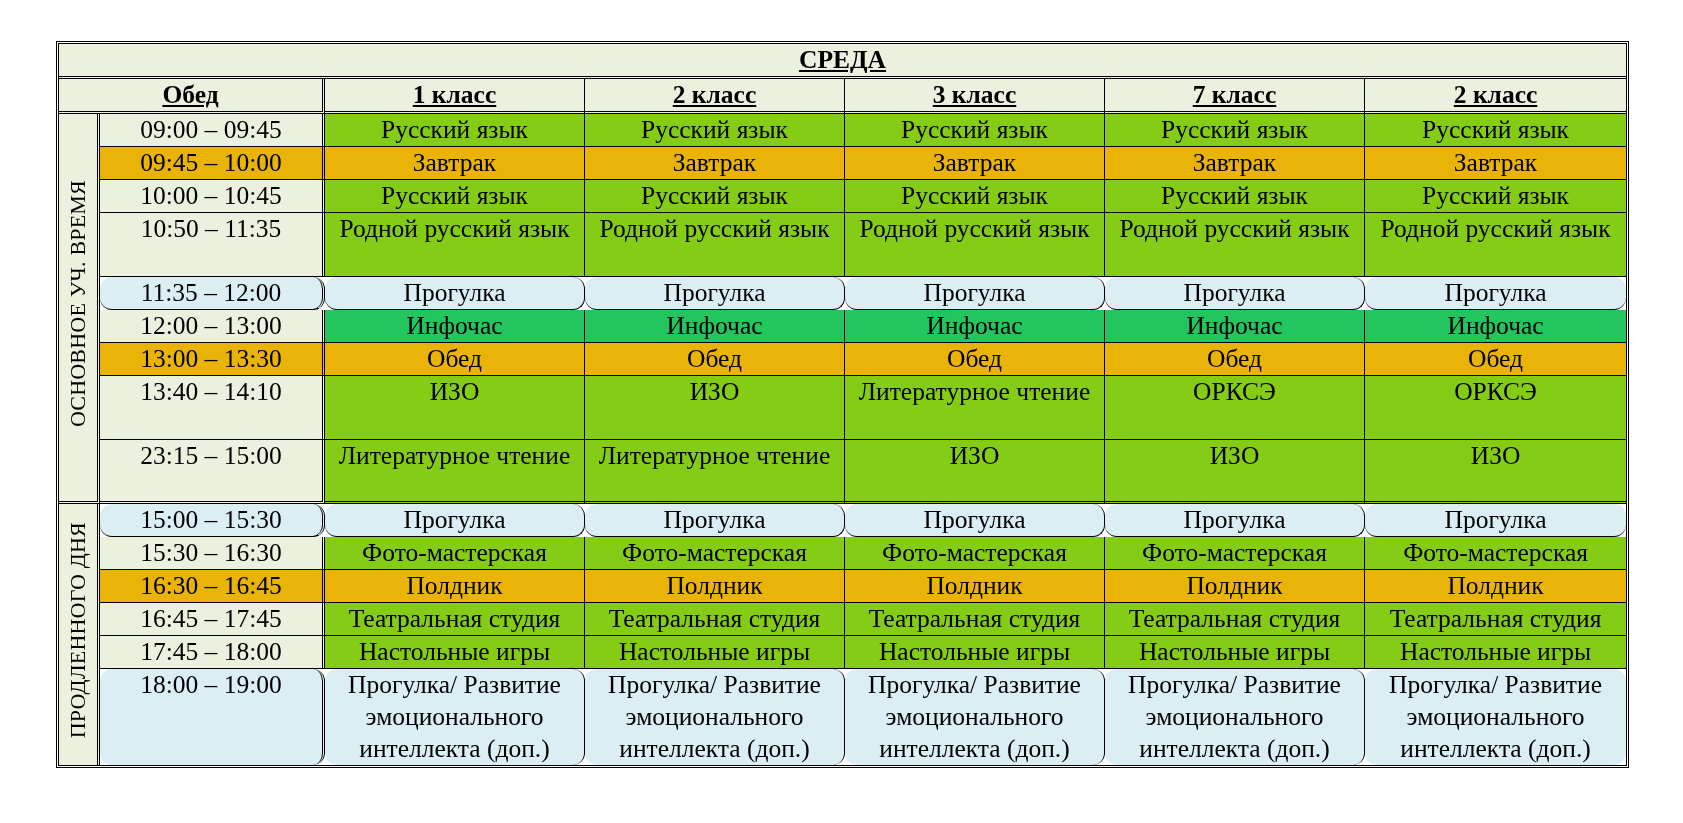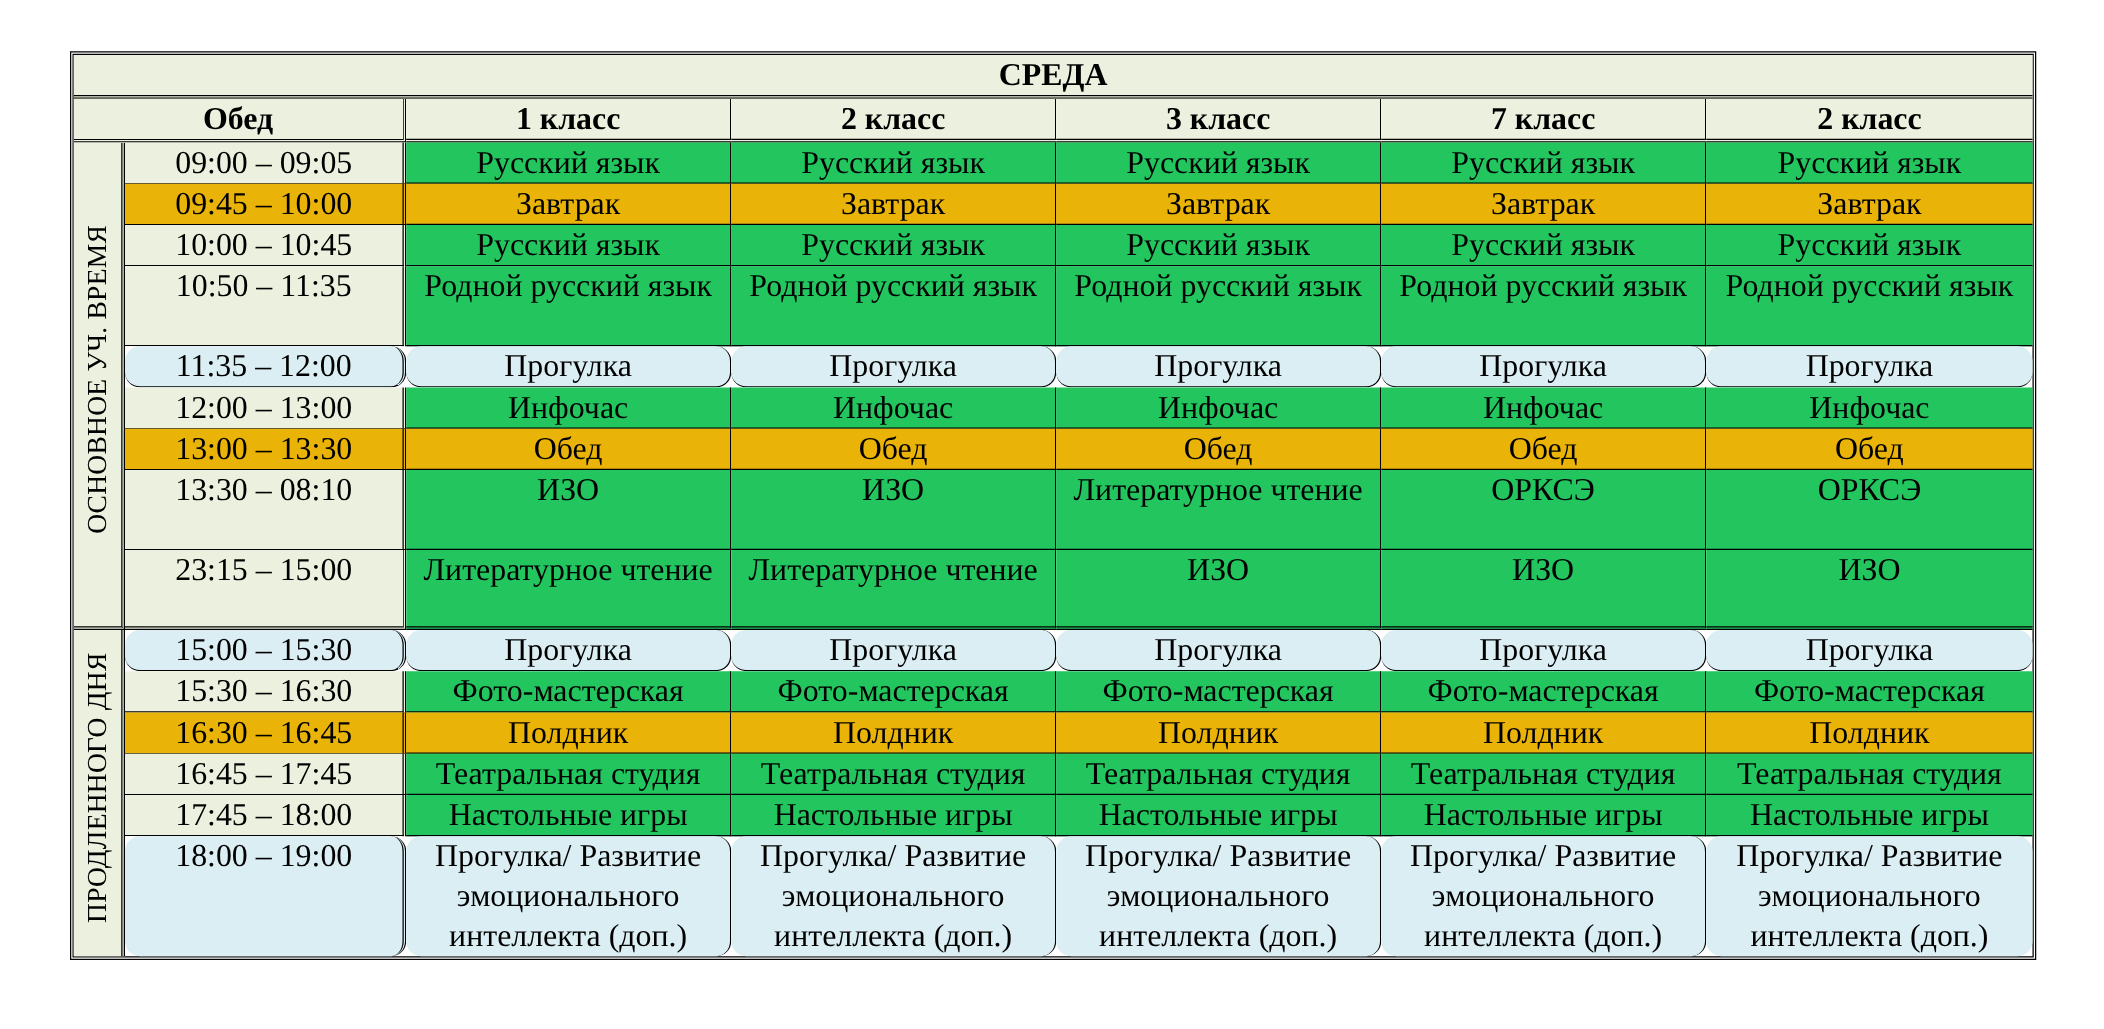--- a/index.html
+++ b/index.html
@@ -11,30 +11,30 @@
     border: 3px double #000;
     table-layout: fixed;
     width: 1567px;
   }
   table.sched td, table.sched th {
     border-right: 1px solid #000; border-bottom: 1px solid #000;
     padding: 0 2px; text-align: center; vertical-align: top;
     font-size: 25.5px; line-height: 32px; font-weight: normal;
     overflow: hidden;
   }
-  table.sched th { font-weight: bold; }
+  table.sched th { font-weight: bold; text-decoration: underline; }
   .last-col { border-right: none !important; }
   .dbl-right { border-right: 3px double #000 !important; }
   .dbl-bottom { border-bottom: 3px double #000 !important; }
   .last-row td { border-bottom: none !important; }
   .g { background: #ebf1de; }
   .b { background: #daeef3; border-radius: 12px; }
   .p { background: #22c55e; }
   .l { background: #eab308; }
-  .w { background: #22c55e; }
+  .w { background: #84cc16; }
   .title-cell { height: 32px; line-height: 30px; }
   .hdr-cell { height: 32px; line-height: 32px; }
   .side { background: #ebf1de; padding: 0 !important; vertical-align: middle !important; }
   .side-label { writing-mode: vertical-rl; transform: rotate(180deg);
                 display: inline-block; font-size: 22px; line-height: 36px;
                 white-space: nowrap; letter-spacing: 0.2px; }
   .r1 { height: 32px; }
   .r2 { height: 64px; }
   .r3 { height: 96px; }
 </style>
@@ -62,21 +62,21 @@
       <th class="g hdr-cell dbl-bottom">2 класс</th>
       <th class="g hdr-cell dbl-bottom">3 класс</th>
       <th class="g hdr-cell dbl-bottom">7 класс</th>
       <th class="g hdr-cell dbl-bottom last-col">2 класс</th>
     </tr>
   </thead>
   <tbody>
 
     <tr class="r1">
       <td rowspan="9" class="side dbl-right dbl-bottom"><span class="side-label">ОСНОВНОЕ УЧ. ВРЕМЯ</span></td>
-      <td class="g dbl-right">09:00 – 09:05</td>
+      <td class="g dbl-right">09:00 – 09:45</td>
       <td class="w">Русский язык</td>
       <td class="w">Русский язык</td>
       <td class="w">Русский язык</td>
       <td class="w">Русский язык</td>
       <td class="w last-col">Русский язык</td>
     </tr>
     <tr class="r1">
       <td class="l dbl-right">09:45 – 10:00</td>
       <td class="l">Завтрак</td>
       <td class="l">Завтрак</td>
@@ -118,21 +118,21 @@
     </tr>
     <tr class="r1">
       <td class="l dbl-right">13:00 – 13:30</td>
       <td class="l">Обед</td>
       <td class="l">Обед</td>
       <td class="l">Обед</td>
       <td class="l">Обед</td>
       <td class="l last-col">Обед</td>
     </tr>
     <tr class="r2">
-      <td class="g dbl-right">13:30 – 08:10</td>
+      <td class="g dbl-right">13:40 – 14:10</td>
       <td class="w">ИЗО</td>
       <td class="w">ИЗО</td>
       <td class="w">Литературное чтение</td>
       <td class="w">ОРКСЭ</td>
       <td class="w last-col">ОРКСЭ</td>
     </tr>
     <tr class="r2">
       <td class="g dbl-right dbl-bottom">23:15 – 15:00</td>
       <td class="w dbl-bottom">Литературное чтение</td>
       <td class="w dbl-bottom">Литературное чтение</td>

